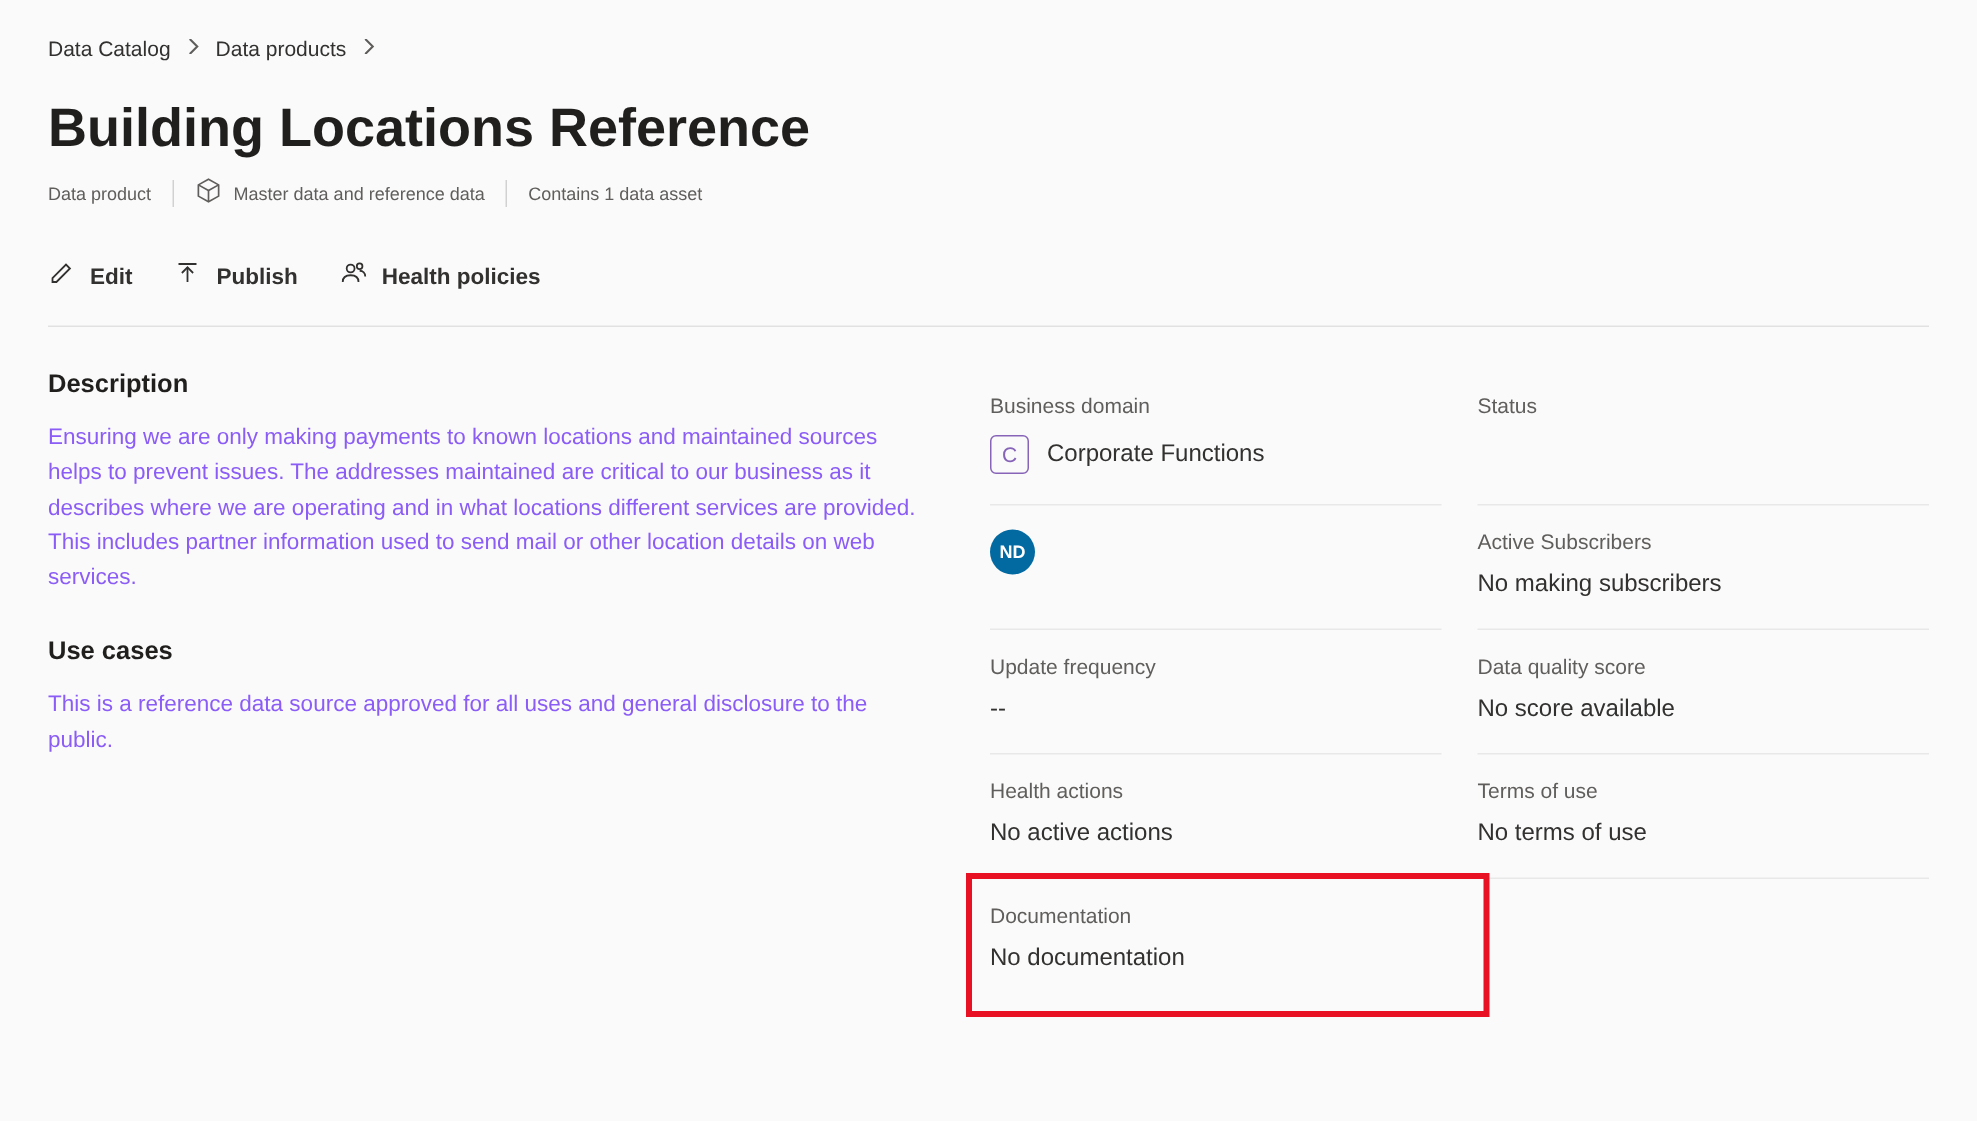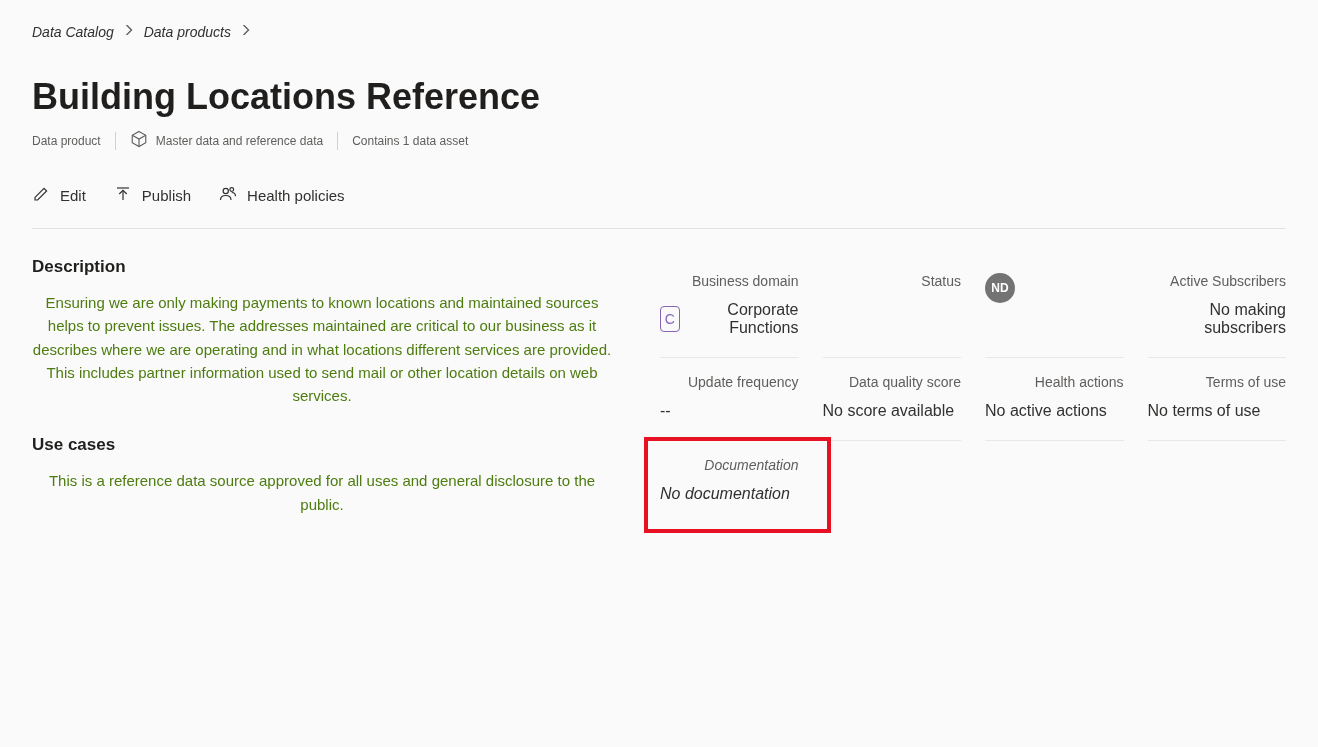--- a/index.html
+++ b/index.html
@@ -11,24 +11,24 @@
       font-family: "Segoe UI", -apple-system, BlinkMacSystemFont, sans-serif;
       background: #fafafa;
       color: #323130;
       font-size: 14px;
     }
     .container {
       padding: 24px 32px;
     }
     .breadcrumb {
       display: flex;
+      align-items: center;
       gap: 10px;
       font-size: 14px;
-      margin-bottom: 36px;
-      font-style: italic;
+      margin-bottom: 24px;
     }
     .breadcrumb a {
       color: #323130;
       text-decoration: none;
     }
     .breadcrumb .chevron {
       color: #605e5c;
       font-size: 12px;
     }
     .page-title {
@@ -67,21 +67,21 @@
       border-bottom: 1px solid #e1e1e1;
     }
     .action-btn {
       display: flex;
       align-items: center;
       gap: 10px;
       background: none;
       border: none;
       font-family: inherit;
       font-size: 15px;
-      font-weight: 400;
+      font-weight: 700;
       color: #323130;
       cursor: pointer;
       padding: 6px 0;
     }
     .action-btn svg {
       width: 18px;
       height: 18px;
     }
     .main-content {
       display: flex;
@@ -96,37 +96,34 @@
     }
     .section-heading {
       font-size: 17px;
       font-weight: 600;
       color: #201f1e;
       margin-bottom: 14px;
     }
     .body-text {
       font-size: 15px;
       line-height: 1.55;
-      color: #4d7c0f;
+      color: #8b5cf6;
       margin-bottom: 28px;
-      text-align: center;
     }
     .props-grid {
       display: grid;
-      grid-template-columns: 1fr 1fr 1fr 1fr;
+      grid-template-columns: 1fr 1fr;
       column-gap: 24px;
-      text-align: right;
     }
     .prop-cell {
       padding: 16px 0 20px 0;
       border-bottom: 1px solid #e8e8e8;
     }
     .prop-cell.no-divider {
       border-bottom: none;
-      font-style: italic;
     }
     .prop-label {
       font-size: 14px;
       color: #605e5c;
       margin-bottom: 12px;
     }
     .prop-value {
       font-size: 16px;
       color: #323130;
       display: flex;
@@ -154,21 +151,21 @@
       align-items: center;
       justify-content: center;
     }
     .check-circle svg {
       width: 13px;
       height: 13px;
     }
     .avatar-circle {
       width: 30px;
       height: 30px;
-      background: #737373;
+      background: #0369a1;
       color: white;
       border-radius: 50%;
       display: flex;
       align-items: center;
       justify-content: center;
       font-size: 12px;
       font-weight: 700;
     }
     .highlight-box {
       position: absolute;

